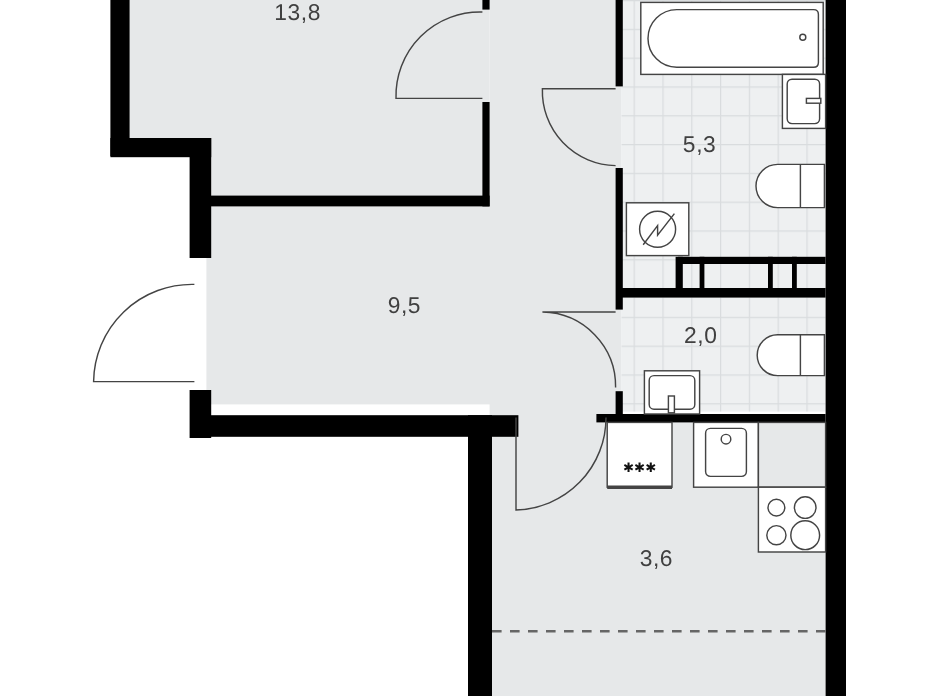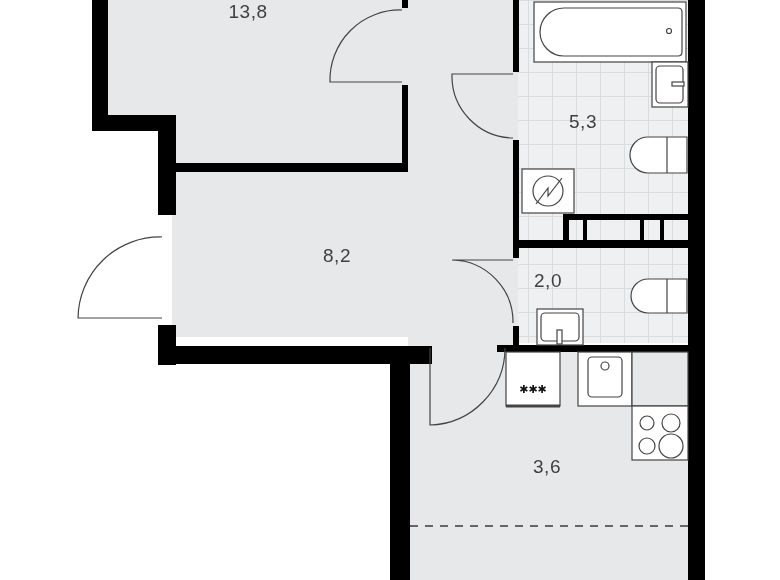--- a/index.html
+++ b/index.html
@@ -91,15 +91,15 @@
       <circle cx="671" cy="423" r="9" fill="none"></circle>
     <circle cx="647" cy="446" r="8" fill="none"></circle>
       <circle cx="671" cy="446" r="12" fill="none"></circle>
   </g>
 
   <line x1="410" y1="526" x2="688" y2="526" stroke="#666" stroke-width="2" stroke-dasharray="8,7"></line>
 </svg>
 
 <div class="lbl" style="left:248px;top:12px">13,8</div>
 <div class="lbl" style="left:583px;top:122px">5,3</div>
-<div class="lbl" style="left:337px;top:256px">8,2</div>
-<div class="lbl" style="left:548px;top:281px">2,0</div>
+<div class="lbl" style="left:337px;top:256px">9,5</div>
+<div class="lbl" style="left:584px;top:281px">2,0</div>
 <div class="lbl" style="left:547px;top:467px">3,6</div>
 
 </body></html>

